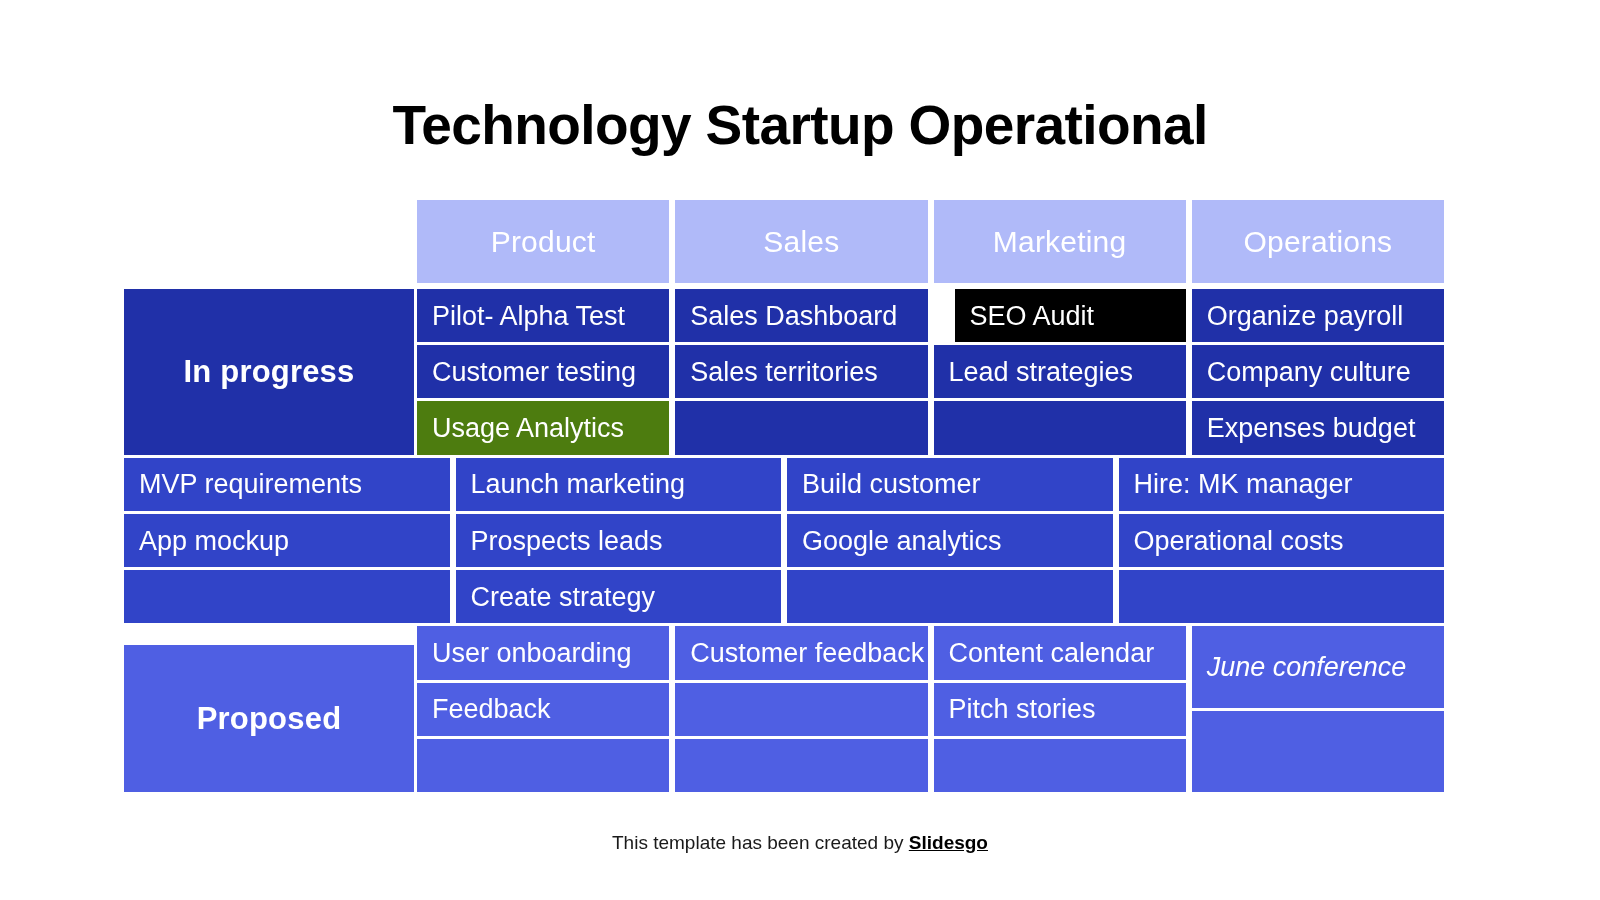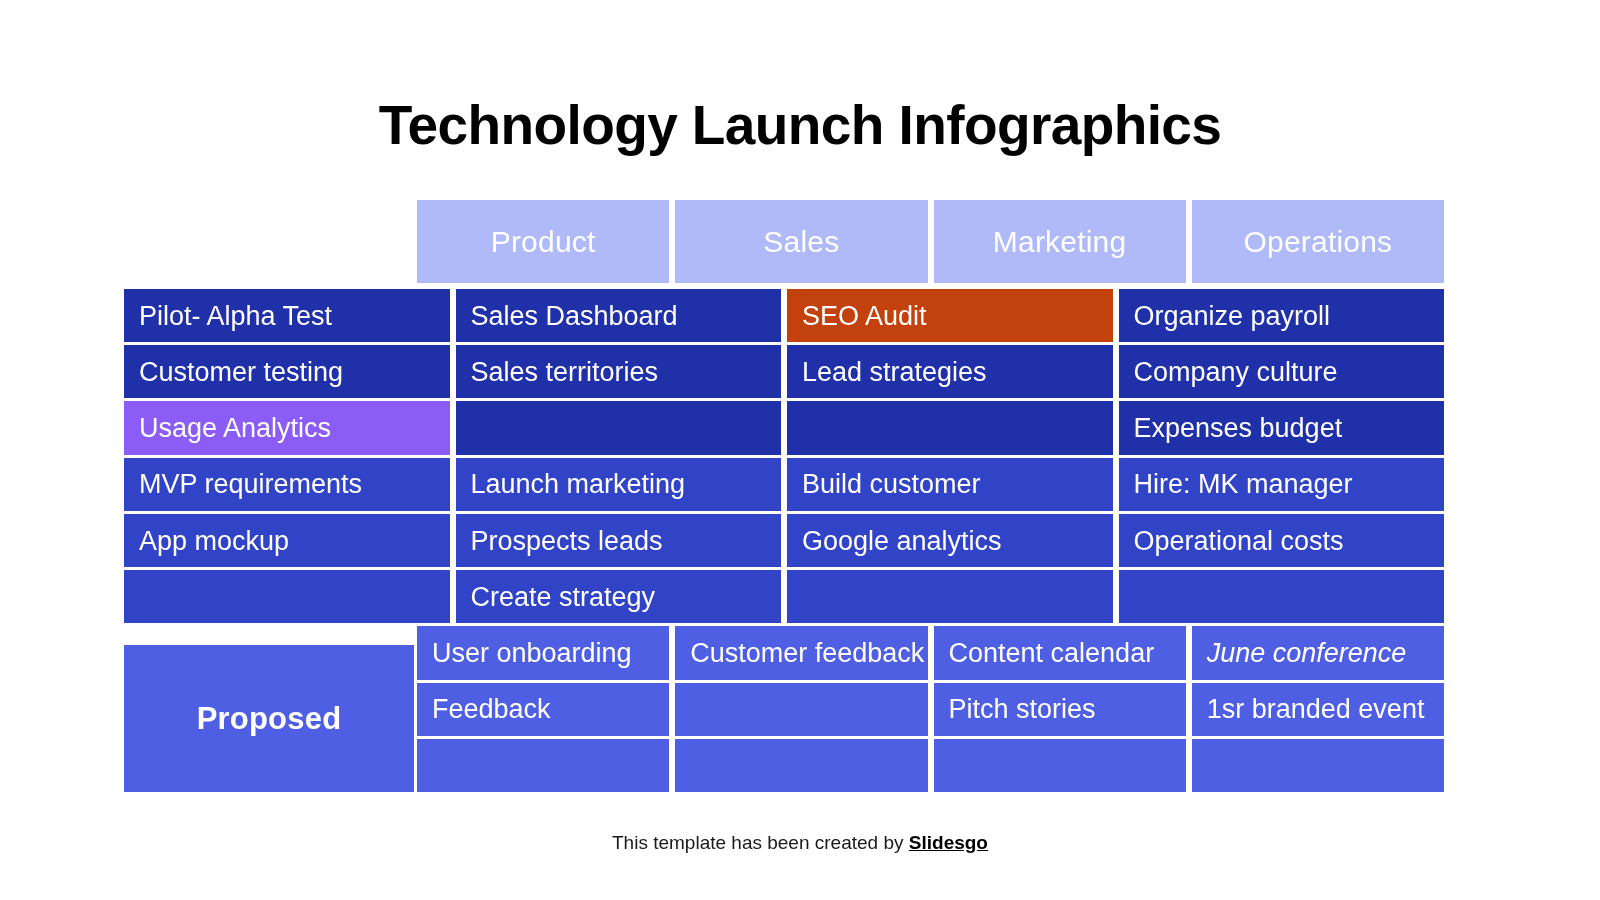--- a/index.html
+++ b/index.html
@@ -148,46 +148,47 @@
     font-weight: 700;
     text-decoration: underline;
     color: #000000;
   }
 </style>
 </head>
 <body>
 
 <div class="slide">
 
-  <div class="slide-title">Technology Launch Infographics</div>
+  <div class="slide-title">Technology Startup Operational</div>
 
   <div class="matrix">
 
     <div class="matrix-header">
         <div class="col-header">Product</div>
         <div class="col-header">Sales</div>
         <div class="col-header">Marketing</div>
         <div class="col-header">Operations</div>
       </div>
 
     <div class="matrix-body">
         <div class="status-band">
+          <div class="status-label" style="background: rgb(32, 48, 168);">In progress</div>
           <div class="band-cols">
             <div class="task-col">
               <div class="task-cell" style="background: rgb(32, 48, 168);">Pilot- Alpha Test</div>
               <div class="task-cell" style="background: rgb(32, 48, 168);">Customer testing</div>
-              <div class="task-cell" style="background: #8b5cf6;">Usage Analytics</div>
+              <div class="task-cell" style="background: #4d7c0f;">Usage Analytics</div>
             </div>
             <div class="task-col">
               <div class="task-cell" style="background: rgb(32, 48, 168);">Sales Dashboard</div>
               <div class="task-cell" style="background: rgb(32, 48, 168);">Sales territories</div>
               <div class="task-cell" style="background: rgb(32, 48, 168);"></div>
             </div>
             <div class="task-col">
-              <div class="task-cell" style="background: #c2410c;">SEO Audit</div>
+              <div class="task-cell" style="background: #000000; margin-left: 21px;">SEO Audit</div>
               <div class="task-cell" style="background: rgb(32, 48, 168);">Lead strategies</div>
               <div class="task-cell" style="background: rgb(32, 48, 168);"></div>
             </div>
             <div class="task-col">
               <div class="task-cell" style="background: rgb(32, 48, 168);">Organize payroll</div>
               <div class="task-cell" style="background: rgb(32, 48, 168);">Company culture</div>
               <div class="task-cell" style="background: rgb(32, 48, 168);">Expenses budget</div>
             </div>
           </div>
         </div>
@@ -228,21 +229,20 @@
               <div class="task-cell" style="background: rgb(79, 95, 227);"></div>
               <div class="task-cell" style="background: rgb(79, 95, 227);"></div>
             </div>
             <div class="task-col">
               <div class="task-cell" style="background: rgb(79, 95, 227);">Content calendar</div>
               <div class="task-cell" style="background: rgb(79, 95, 227);">Pitch stories</div>
               <div class="task-cell" style="background: rgb(79, 95, 227);"></div>
             </div>
             <div class="task-col">
               <div class="task-cell" style="background: rgb(79, 95, 227); font-style: italic;">June conference</div>
-              <div class="task-cell" style="background: rgb(79, 95, 227);">1sr branded event</div>
               <div class="task-cell" style="background: rgb(79, 95, 227);"></div>
             </div>
           </div>
         </div>
       </div>
 
   </div>
 
   <div class="footer">
     <span>This template has been created by </span><span class="brand">Slidesgo</span>

